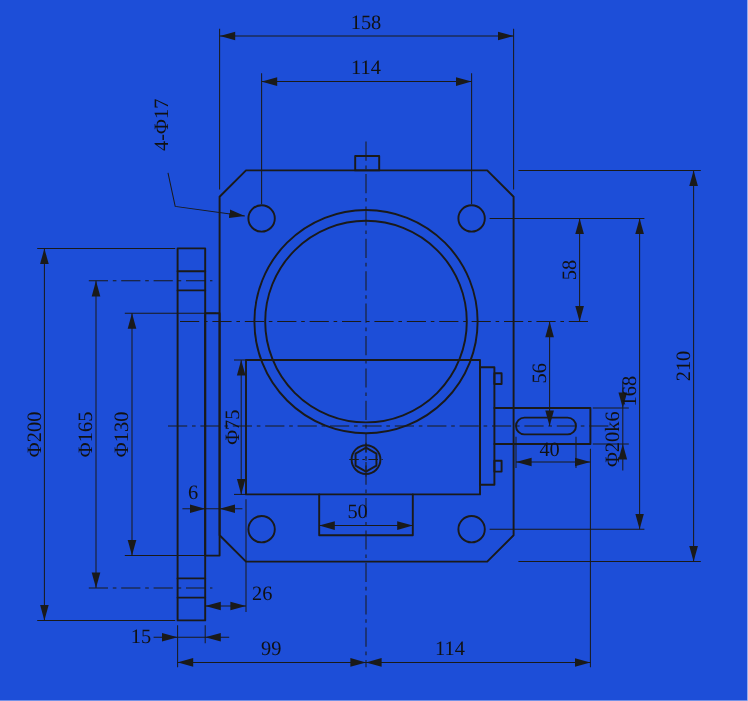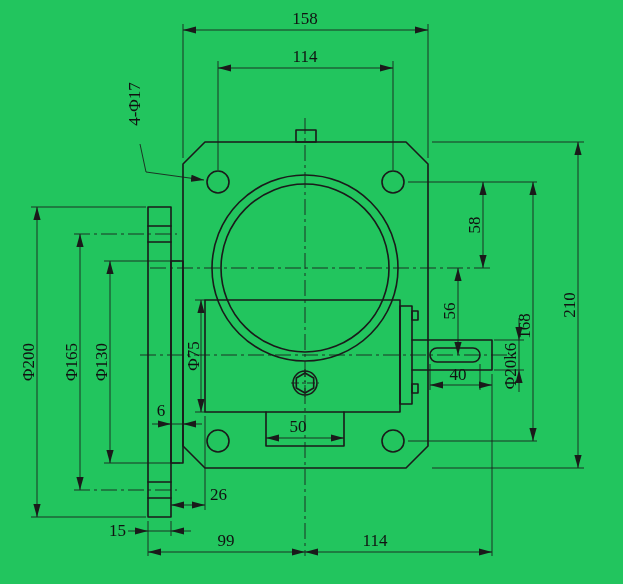--- a/index.html
+++ b/index.html
@@ -1,19 +1,19 @@
 <!DOCTYPE html>
 <html><head>
 <meta charset="utf-8">
 <style>
   html,body { margin:0; padding:0; background:#ffffff; }
   .canvas {
     position:relative;
     width:623px; height:584px;
-    background:#22c55e;
+    background:#1d4ed8;
     font-family:"Liberation Serif", serif;
   }
   svg { display:block; }
   .o  { stroke:#1a1a1a; stroke-width:1.6; fill:none; stroke-linejoin:round; stroke-linecap:round; }
   .t  { stroke:#1a1a1a; stroke-width:0.85; fill:none; }
   .c  { stroke:#1a1a1a; stroke-width:0.85; fill:none; stroke-dasharray:16 4 3 4; }
   .cs { stroke:#1a1a1a; stroke-width:0.85; fill:none; stroke-dasharray:8 3 2 3; }
   .dt { font-family:"Liberation Serif", serif; font-size:17px; fill:#111111; }
 </style>
 </head>

